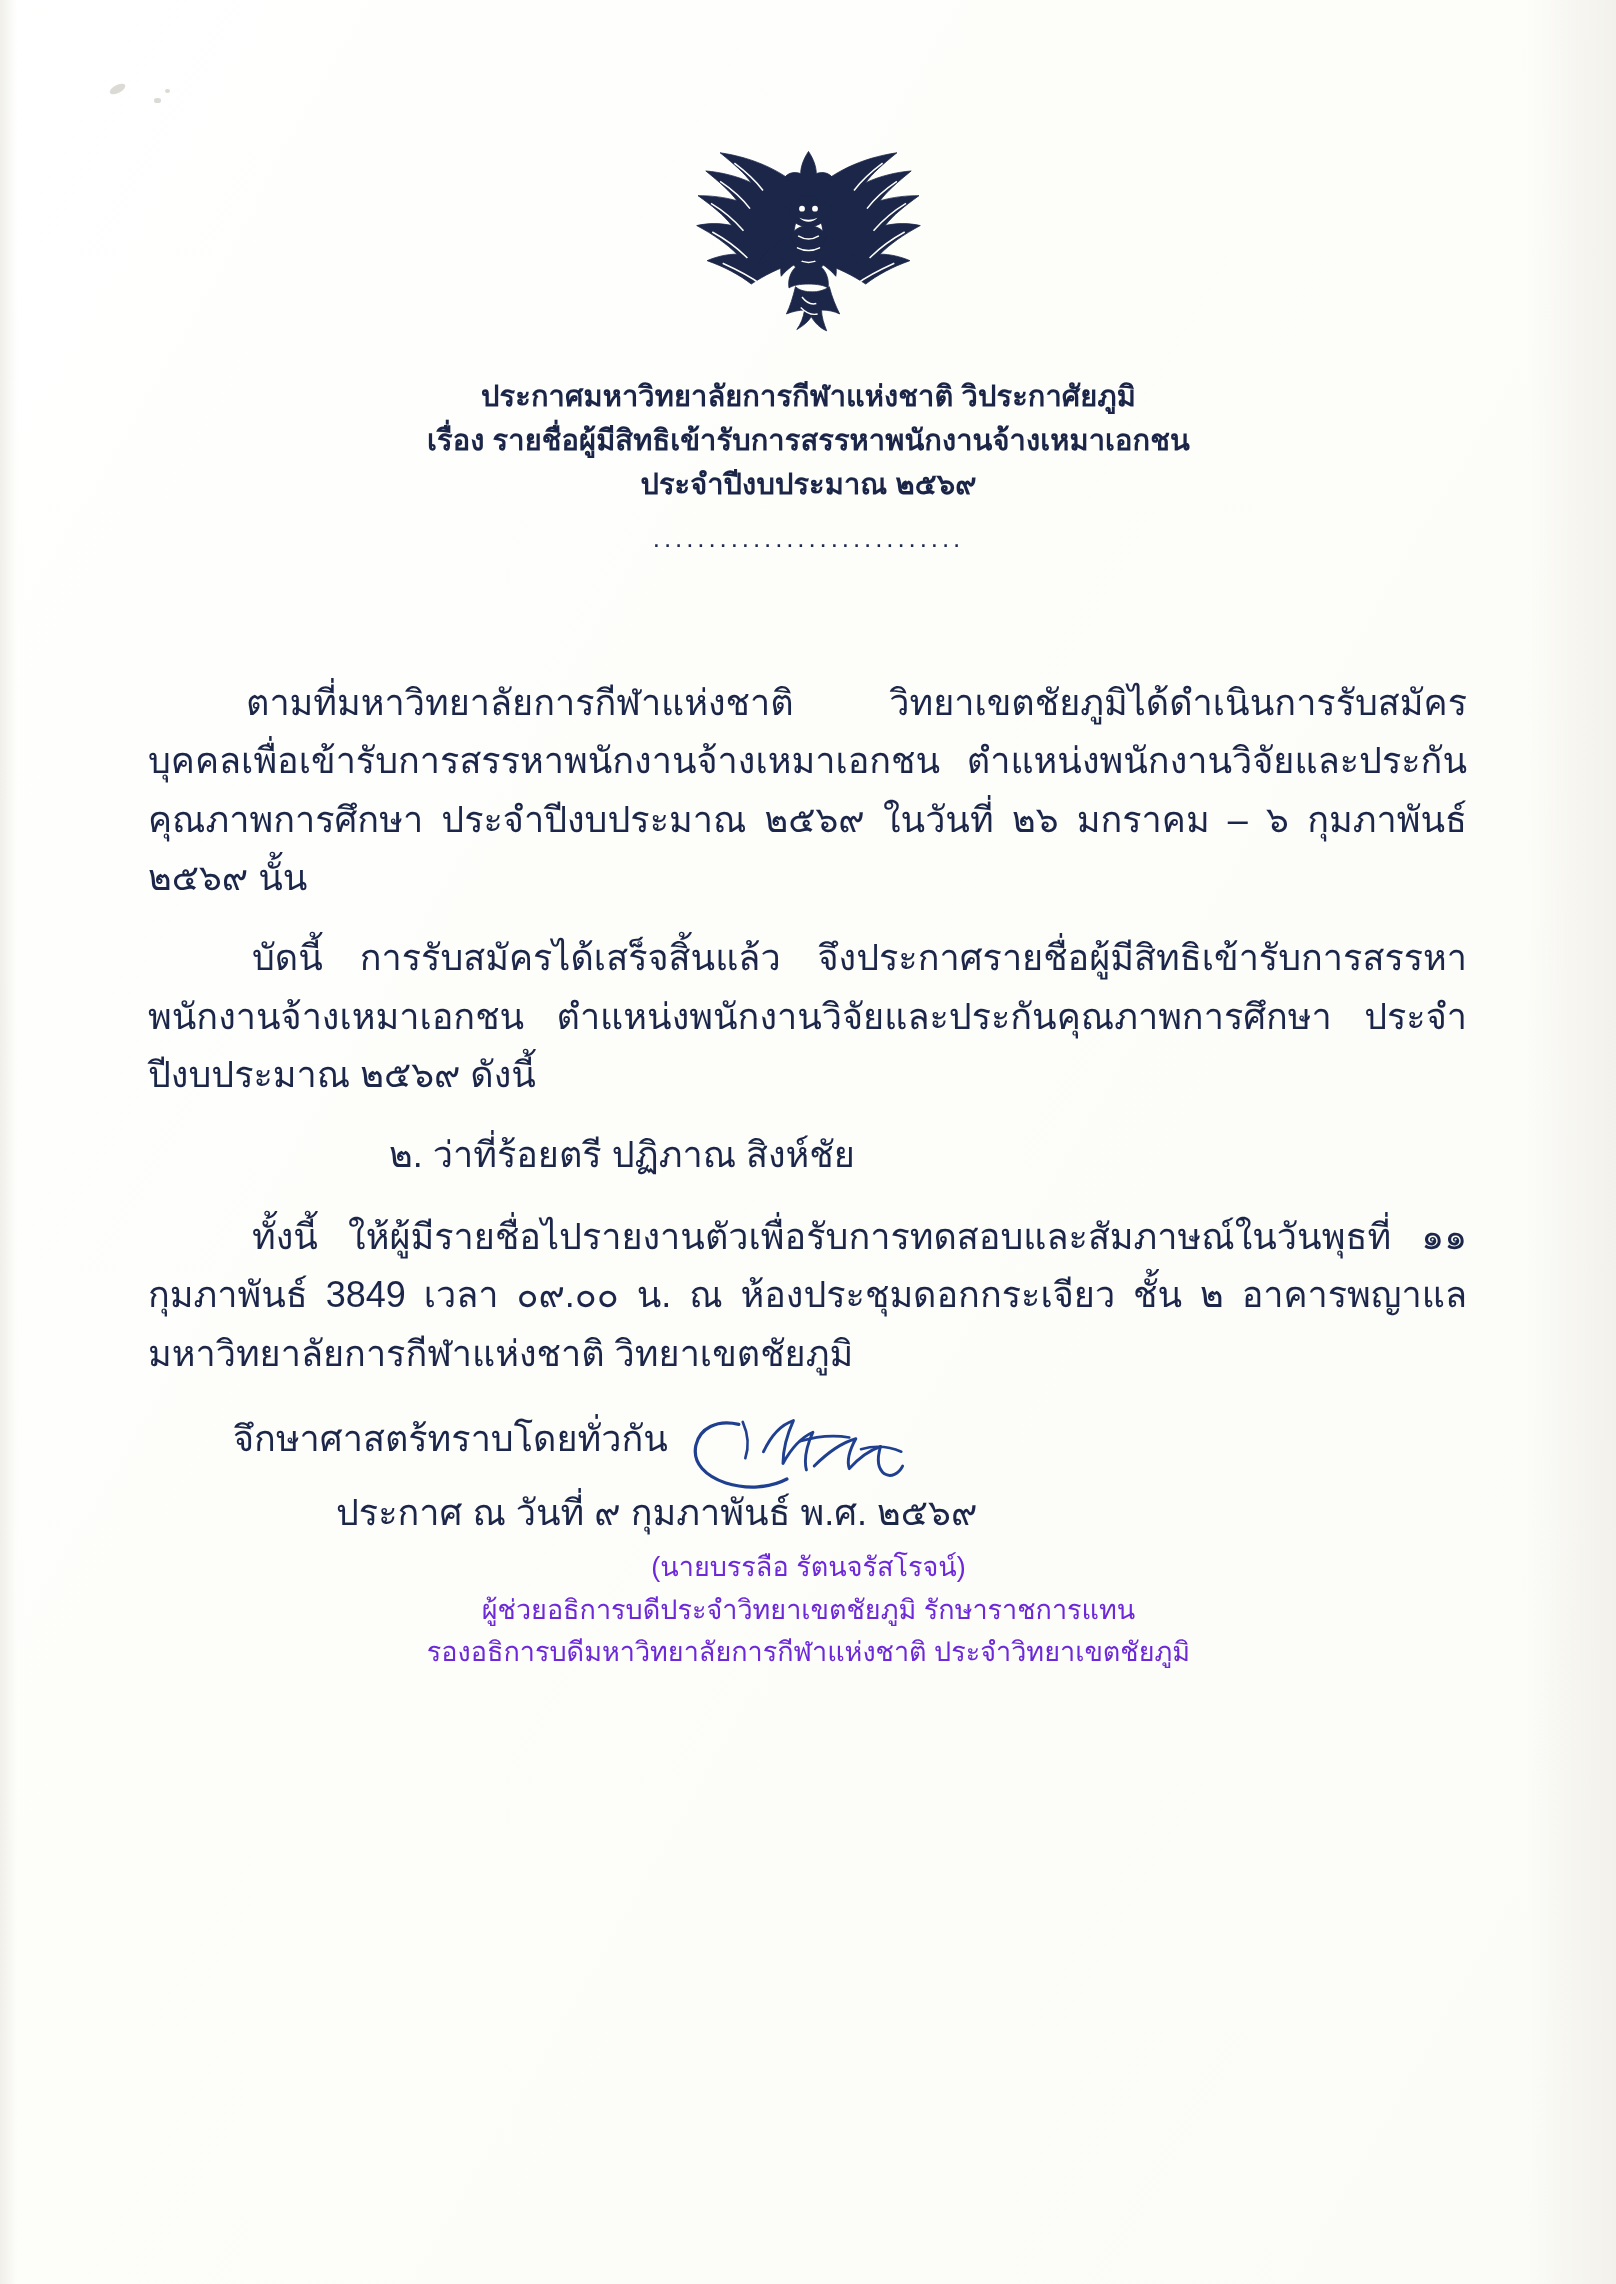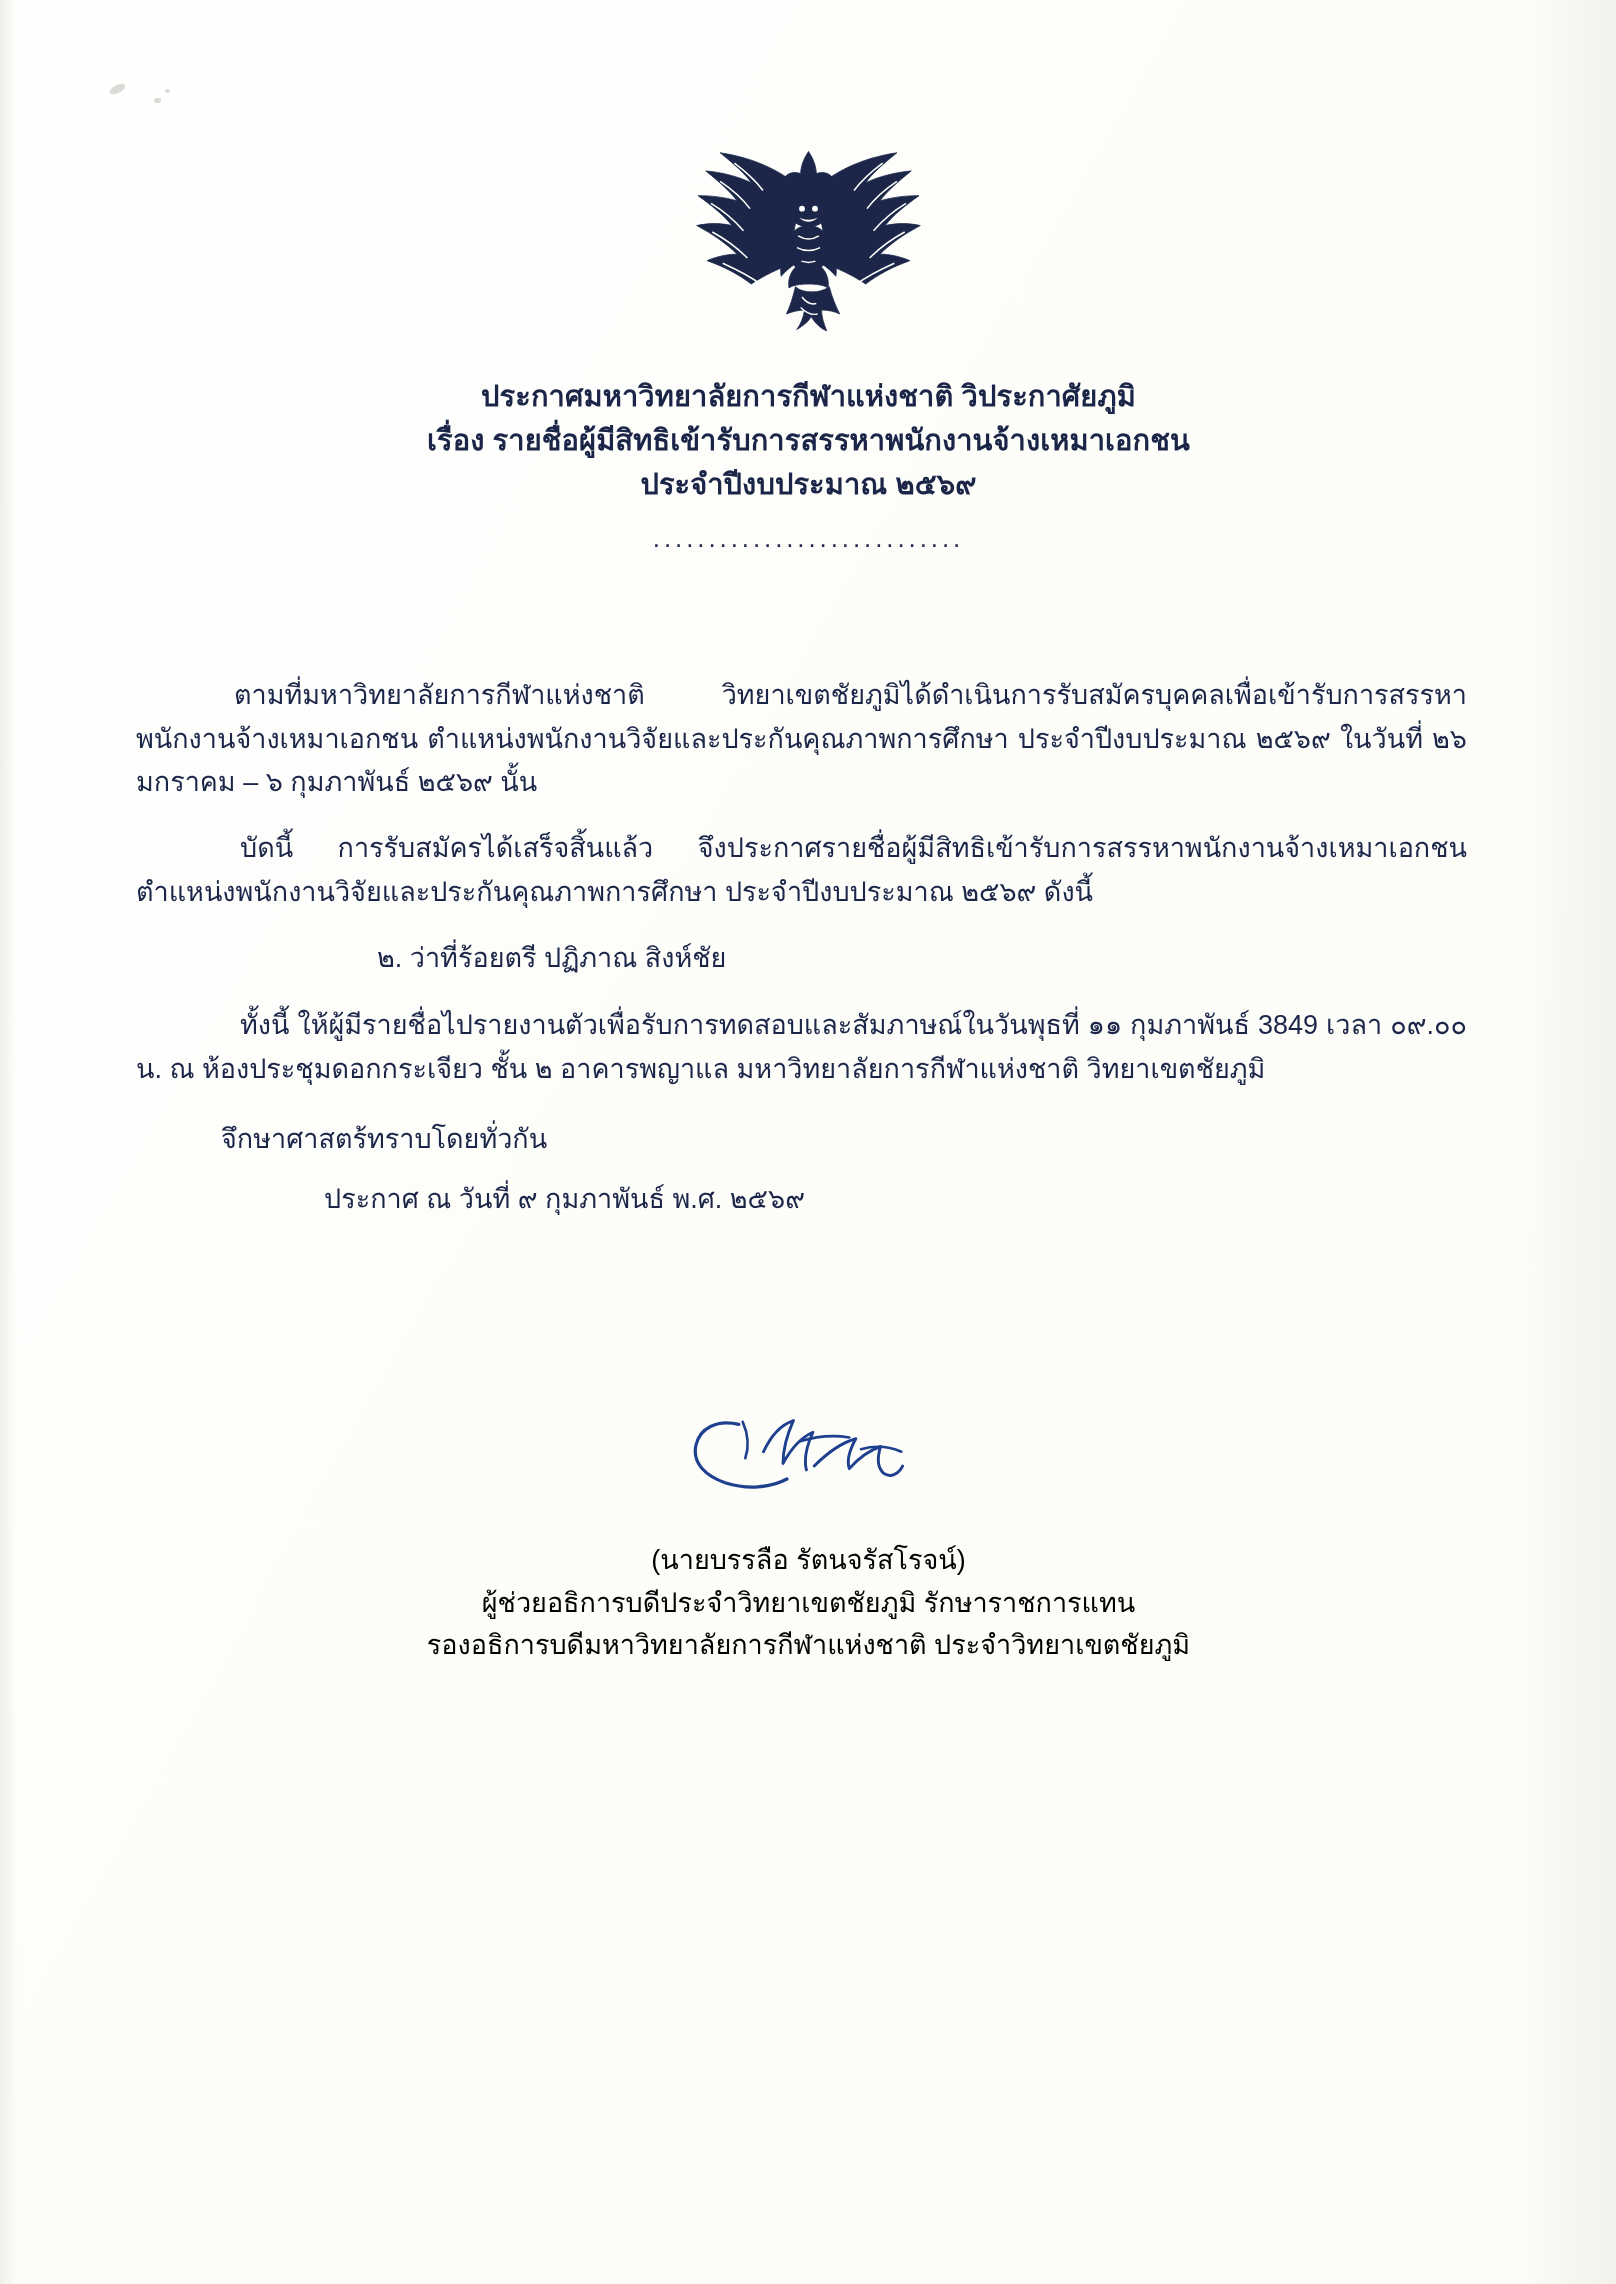--- a/index.html
+++ b/index.html
@@ -87,25 +87,25 @@
   .dots {
     margin-top: 17px;
     font-size: 26px;
     letter-spacing: 3.9px;
     color: #1d2a4e;
   }
 
   
   .body-block {
     position: absolute;
-    left: 136px;
+    left: 148px;
     right: 150px;
     top: 674px;
     color: #1b2649;
-    font-size: 27px;
+    font-size: 36px;
     line-height: 1.62;
   }
   .para {
     margin-bottom: 22px;
     text-align: justify;
     text-justify: inter-word;
   }
   .indent-1 { text-indent: 98px; }
   .indent-2 { text-indent: 104px; }
 
@@ -132,22 +132,22 @@
     left: 0;
     right: 0;
     top: 1406px;
     text-align: center;
   }
   .signature-svg {
     width: 286px;
     height: 124px;
   }
   .sign-names {
-    margin-top: 7px;
-    color: #000000;
+    margin-top: 14px;
+    color: #6d28d9;
     font-size: 27px;
     line-height: 1.58;
   }
 </style>
 </head>
 <body>
 
 <div class="page">
   <div class="paper-tint"></div>
   <div class="scan-edge-left"></div>

